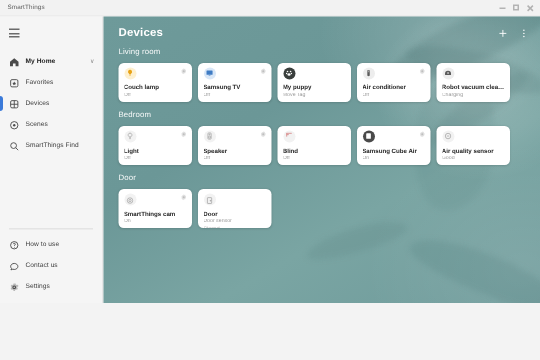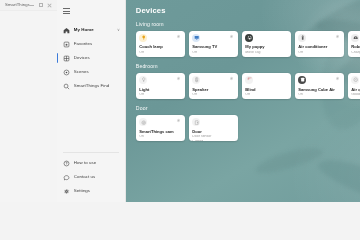--- a/index.html
+++ b/index.html
@@ -5,21 +5,21 @@
   * { box-sizing: border-box; margin: 0; padding: 0; }
   html, body {
     width: 360px; height: 202px;
     overflow: hidden;
     font-family: "Liberation Sans", sans-serif;
     background: #f3f3f3;
   }
   .app {
     position: relative;
     width: 360px; height: 202px;
-    display: flex; flex-direction: row;
+    display: flex; flex-direction: column;
     background: #f4f4f4;
   }
 
   
   .titlebar {
     height: 11px;
     background: #f2f2f2;
     display: flex; align-items: center;
     padding-left: 5px;
     flex: 0 0 auto;

